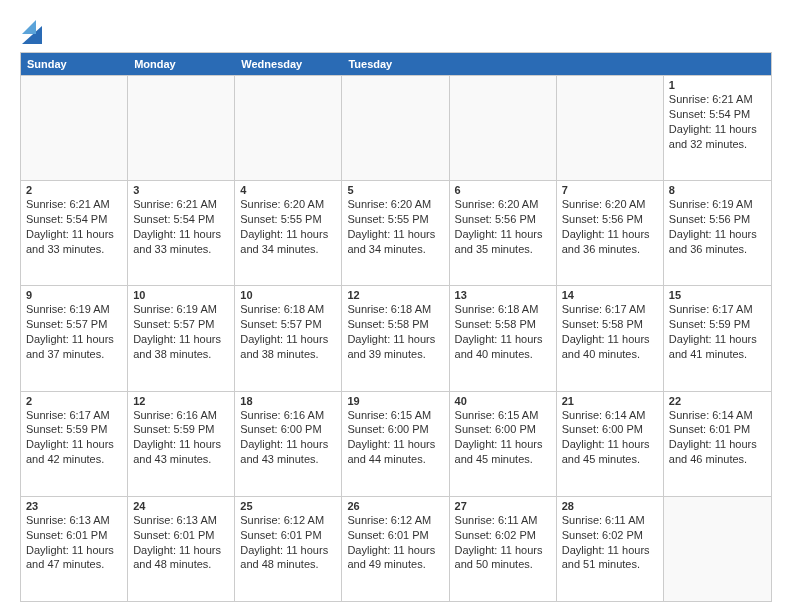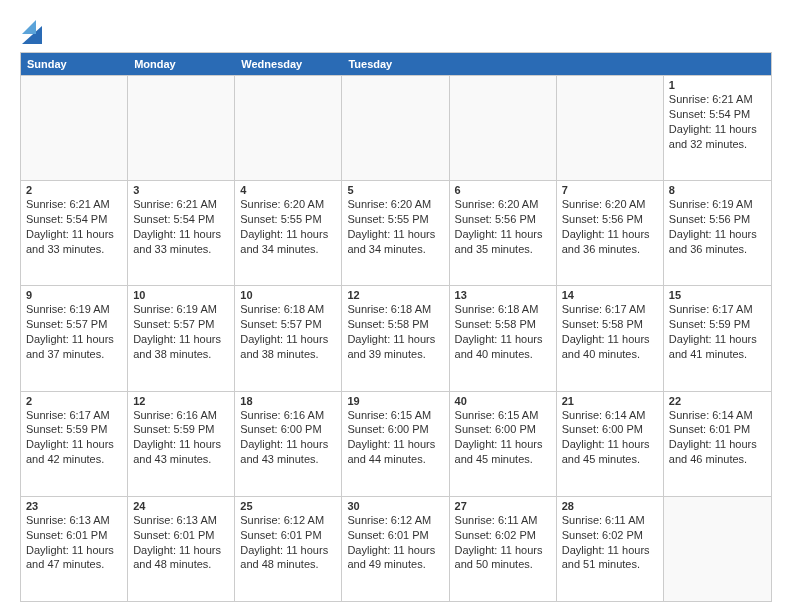--- a/index.html
+++ b/index.html
@@ -331,21 +331,21 @@
 and 48 minutes.</div>
           </div>
           <div class="cal-cell">
             <div class="day-num">25</div>
             <div class="day-info" style="white-space: pre-line;">Sunrise: 6:12 AM
 Sunset: 6:01 PM
 Daylight: 11 hours
 and 48 minutes.</div>
           </div>
           <div class="cal-cell">
-            <div class="day-num">30</div>
+            <div class="day-num">26</div>
             <div class="day-info" style="white-space: pre-line;">Sunrise: 6:12 AM
 Sunset: 6:01 PM
 Daylight: 11 hours
 and 49 minutes.</div>
           </div>
           <div class="cal-cell">
             <div class="day-num">27</div>
             <div class="day-info" style="white-space: pre-line;">Sunrise: 6:11 AM
 Sunset: 6:02 PM
 Daylight: 11 hours

